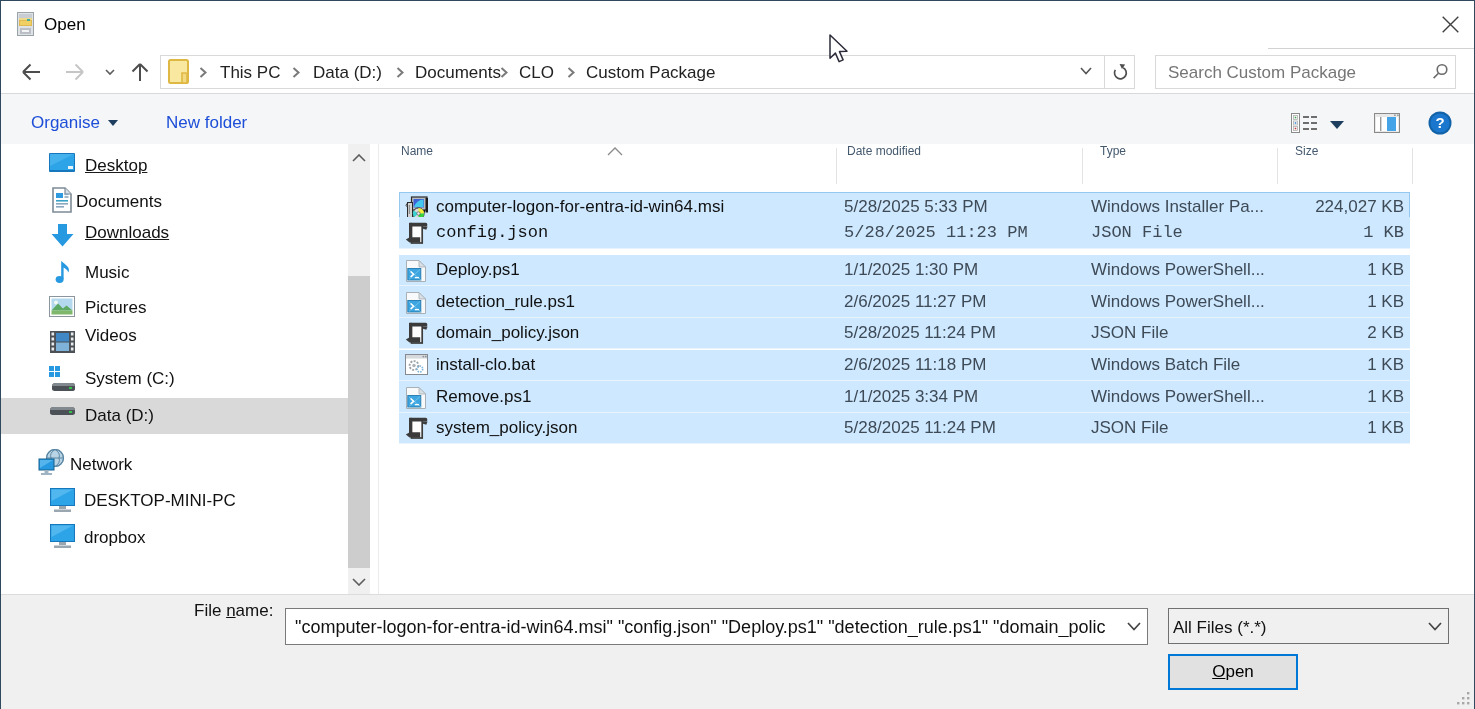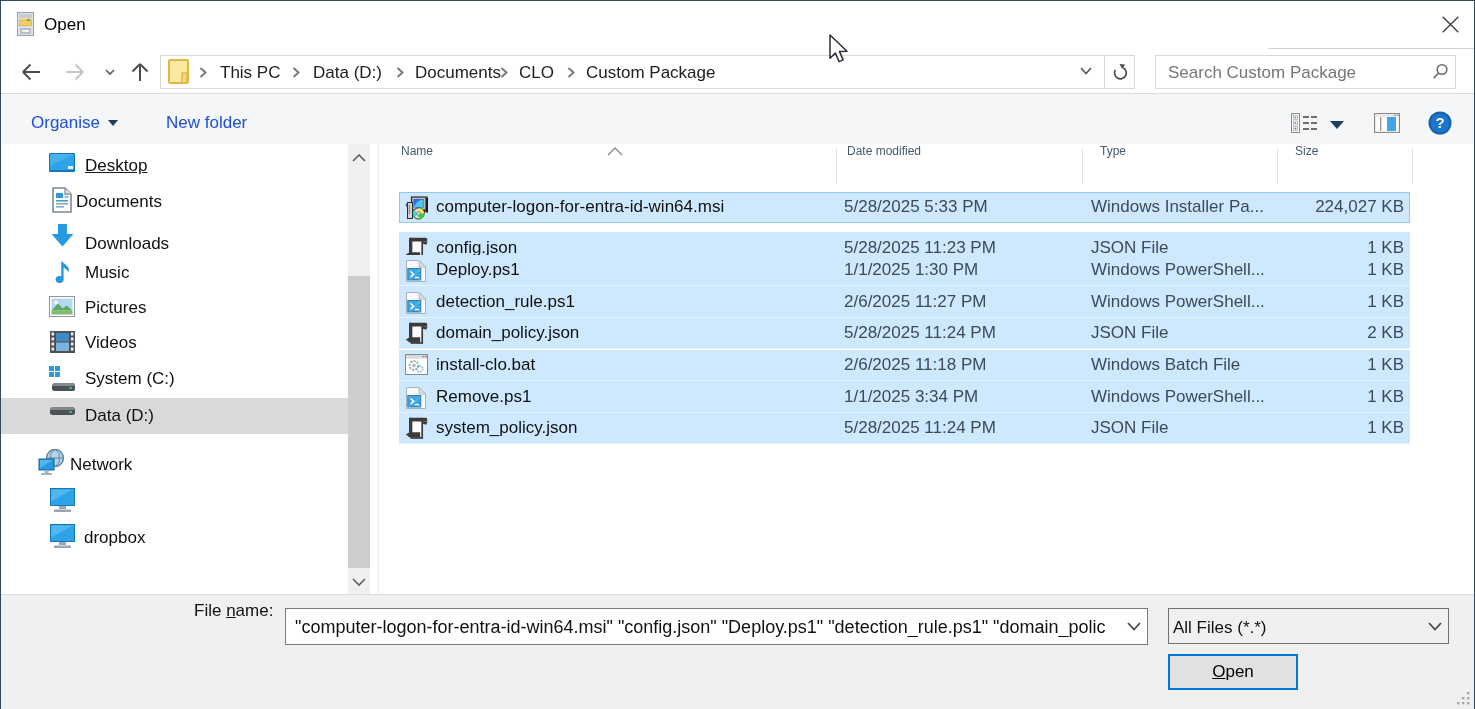--- a/index.html
+++ b/index.html
@@ -223,21 +223,21 @@
   </div>
   <div class="abs srow" style="left:75px;top:182.5px;">
       <span class="lbl">Documents</span>
     </div>
 
   <div class="abs" style="left:49px;top:222px;">
     <svg width="25" height="26" viewBox="0 0 25 26">
       <path d="M8 1 H17 V11 H23.5 L12.5 23.5 L1.5 11 H8 Z" fill="#2799e0"></path>
     </svg>
   </div>
-  <div class="abs srow" style="left:84px;top:225px;">
+  <div class="abs srow" style="left:84px;top:214px;text-decoration:underline;">
       <span class="lbl">Downloads</span>
     </div>
 
   <div class="abs" style="left:53px;top:258px;">
     <svg width="18" height="25" viewBox="0 0 18 25">
       <path d="M7.2 20 V2 Q10.5 4.5 13.5 7.5 Q15.8 10 14.4 13.5 Q13.8 11 10.8 9.2 L9.6 8.6 V20" fill="#2799e0"></path>
       <ellipse cx="5.6" cy="20.5" rx="4" ry="3.4" fill="#2799e0"></ellipse>
     </svg>
   </div>
   <div class="abs srow" style="left:84px;top:253.5px;">
@@ -267,21 +267,21 @@
           <rect x="1.5" y="16.5" width="2.6" height="3"></rect>
         <rect x="20.9" y="1.5" width="2.6" height="3"></rect>
           <rect x="20.9" y="6.5" width="2.6" height="3"></rect>
           <rect x="20.9" y="11.5" width="2.6" height="3"></rect>
           <rect x="20.9" y="16.5" width="2.6" height="3"></rect>
       </g>
       <rect x="6" y="2" width="13" height="8.5" fill="#3f88c5"></rect>
       <rect x="6" y="11.5" width="13" height="8.5" fill="#7fb2d8"></rect>
     </svg>
   </div>
-  <div class="abs srow" style="left:84px;top:324px;">
+  <div class="abs srow" style="left:84px;top:317px;">
       <span class="lbl">Videos</span>
     </div>
 
   <div class="abs" style="left:48px;top:365px;">
     <svg width="27" height="26" viewBox="0 0 27 26">
       <g fill="#2799e0">
         <rect x="0" y="0" width="5" height="5"></rect>
           <rect x="6" y="0" width="5" height="5"></rect>
         <rect x="0" y="6" width="5" height="5"></rect>
           <rect x="6" y="6" width="5" height="5"></rect>
@@ -321,20 +321,23 @@
     </div>
 
   <div class="abs" style="left:49px;top:487px;">
     <svg width="25" height="25" viewBox="0 0 25 25">
       <rect x="0.5" y="0.5" width="24" height="17" fill="#2da4e8" stroke="#1677bd"></rect>
       <path d="M1.5 1.5 L23 1.5 L1.5 13 Z" fill="#51b7ee"></path>
       <rect x="9" y="18" width="7" height="3" fill="#9aa6b0"></rect>
       <rect x="4" y="21.5" width="17" height="2.5" fill="#9aa6b0"></rect>
     </svg>
   </div>
+  <div class="abs srow" style="left:83px;top:482px;">
+      <span class="lbl">DESKTOP-MINI-PC</span>
+    </div>
 
   <div class="abs" style="left:49px;top:523px;">
     <svg width="25" height="25" viewBox="0 0 25 25">
       <rect x="0.5" y="0.5" width="24" height="17" fill="#2da4e8" stroke="#1677bd"></rect>
       <path d="M1.5 1.5 L23 1.5 L1.5 13 Z" fill="#51b7ee"></path>
       <rect x="9" y="18" width="7" height="3" fill="#9aa6b0"></rect>
       <rect x="4" y="21.5" width="17" height="2.5" fill="#9aa6b0"></rect>
     </svg>
   </div>
   <div class="abs srow" style="left:83px;top:518.5px;">
@@ -385,21 +388,21 @@
       <path d="M19.1 17.5 A5.6 5.6 0 0 1 13.5 23.1 L13.5 17.5 Z" fill="#35d23a"></path>
       <path d="M8.6 14.6 A5.6 5.6 0 0 0 9.4 21 L13.5 17.5 Z" fill="#3ad2d2"></path>
       <circle cx="13.5" cy="17.5" r="1.7" fill="#ececec" stroke="#555" stroke-width="0.7"></circle>
     </svg>
       </div>
     <div class="fname">computer-logon-for-entra-id-win64.msi</div>
     <div class="fdate">5/28/2025 5:33 PM</div>
     <div class="ftype">Windows Installer Pa...</div>
     <div class="fsize">224,027 KB</div>
   </div>
-  <div class="frow" style="top:231px;">
+  <div class="frow" style="top:216px;font-family:Liberation Mono, monospace;">
     <div class="ficon">
         <svg width="24" height="24" viewBox="0 0 24 24">
       <rect x="6.5" y="3" width="10.7" height="18" fill="#fdfdfd" stroke="#3b3b3b" stroke-width="1.7"></rect>
       <rect x="4" y="0.8" width="18.3" height="3.7" rx="1.6" fill="#3b3b3b"></rect>
       <path d="M16.8 4.4 L22.6 4.4 L21.3 7.8 L18 6.8 Z" fill="#3b3b3b"></path>
       <rect x="4" y="0.8" width="2.7" height="15.4" fill="#3b3b3b"></rect>
       <path d="M0.8 17.6 L4.8 15.2 H15.2 V20.4 H4.6 Z" fill="#3b3b3b"></path>
     </svg>
       </div>
     <div class="fname">config.json</div>

